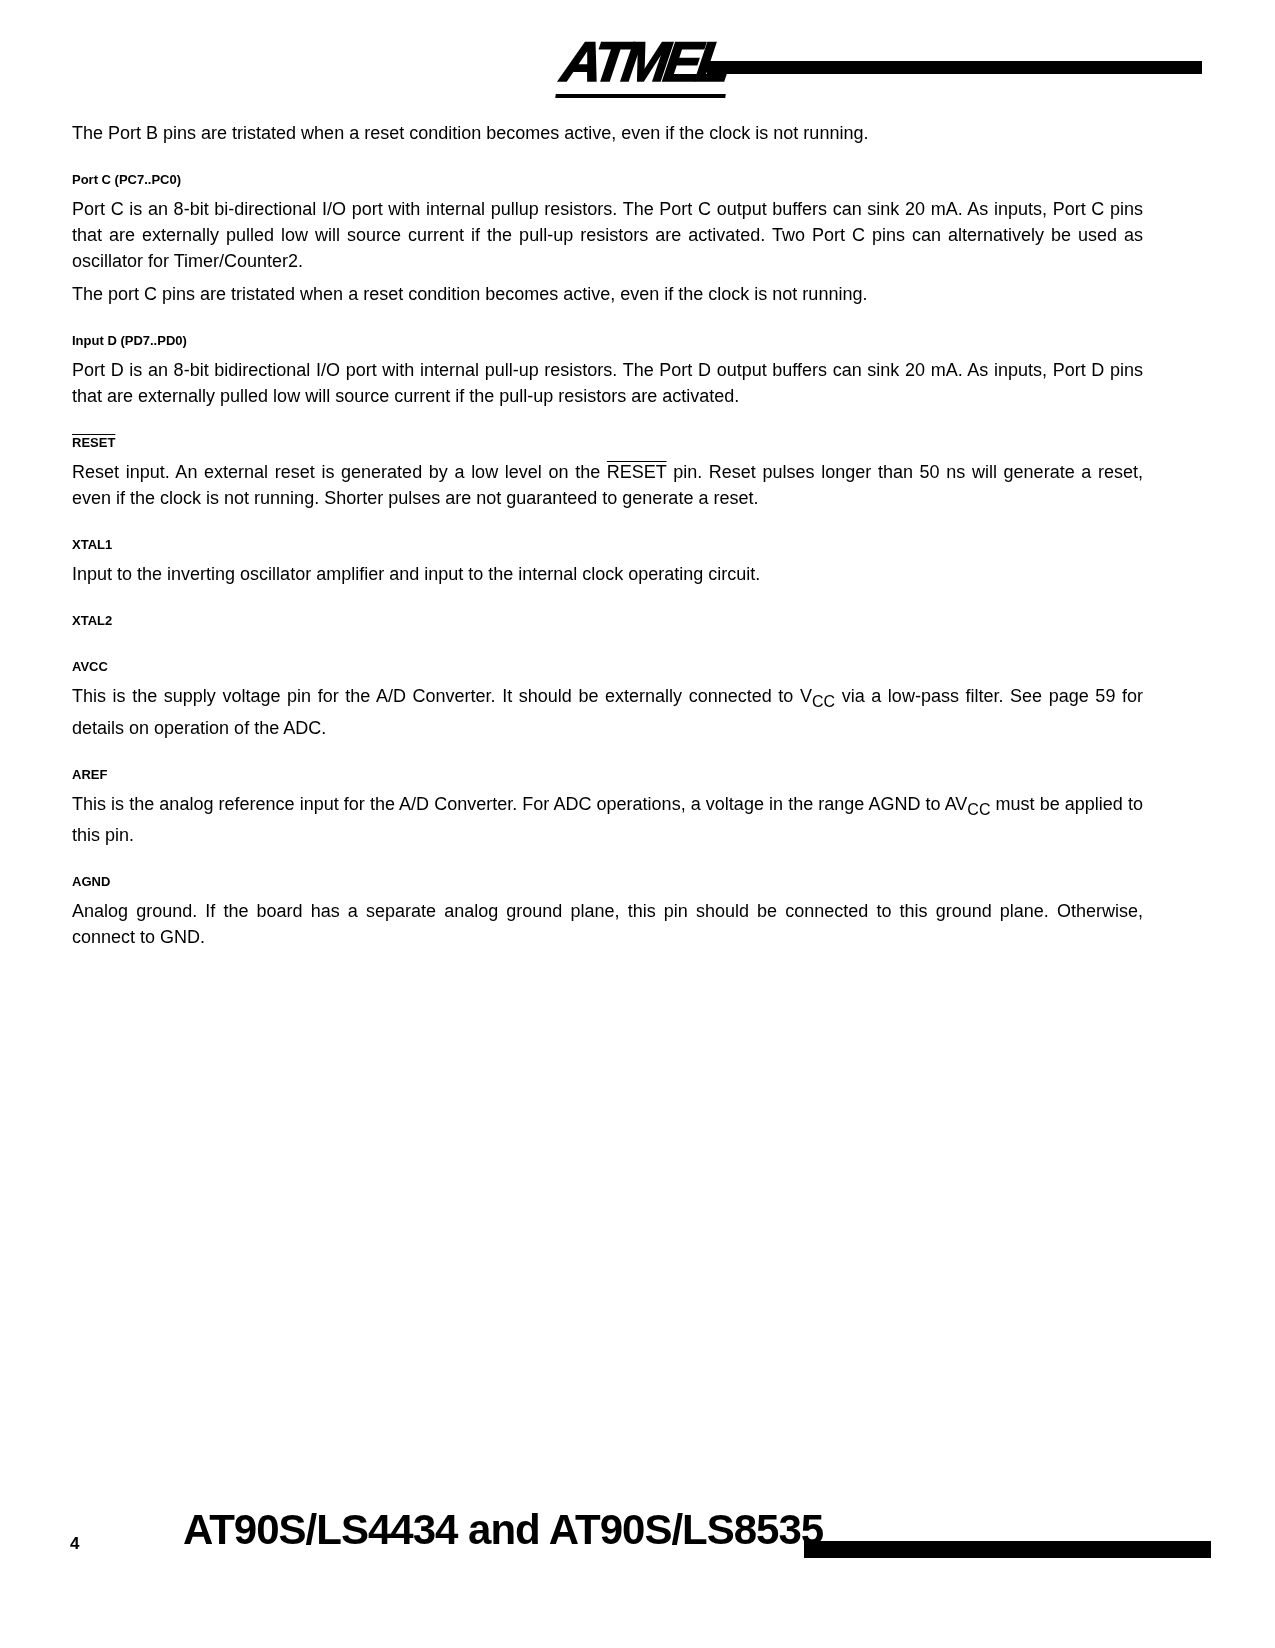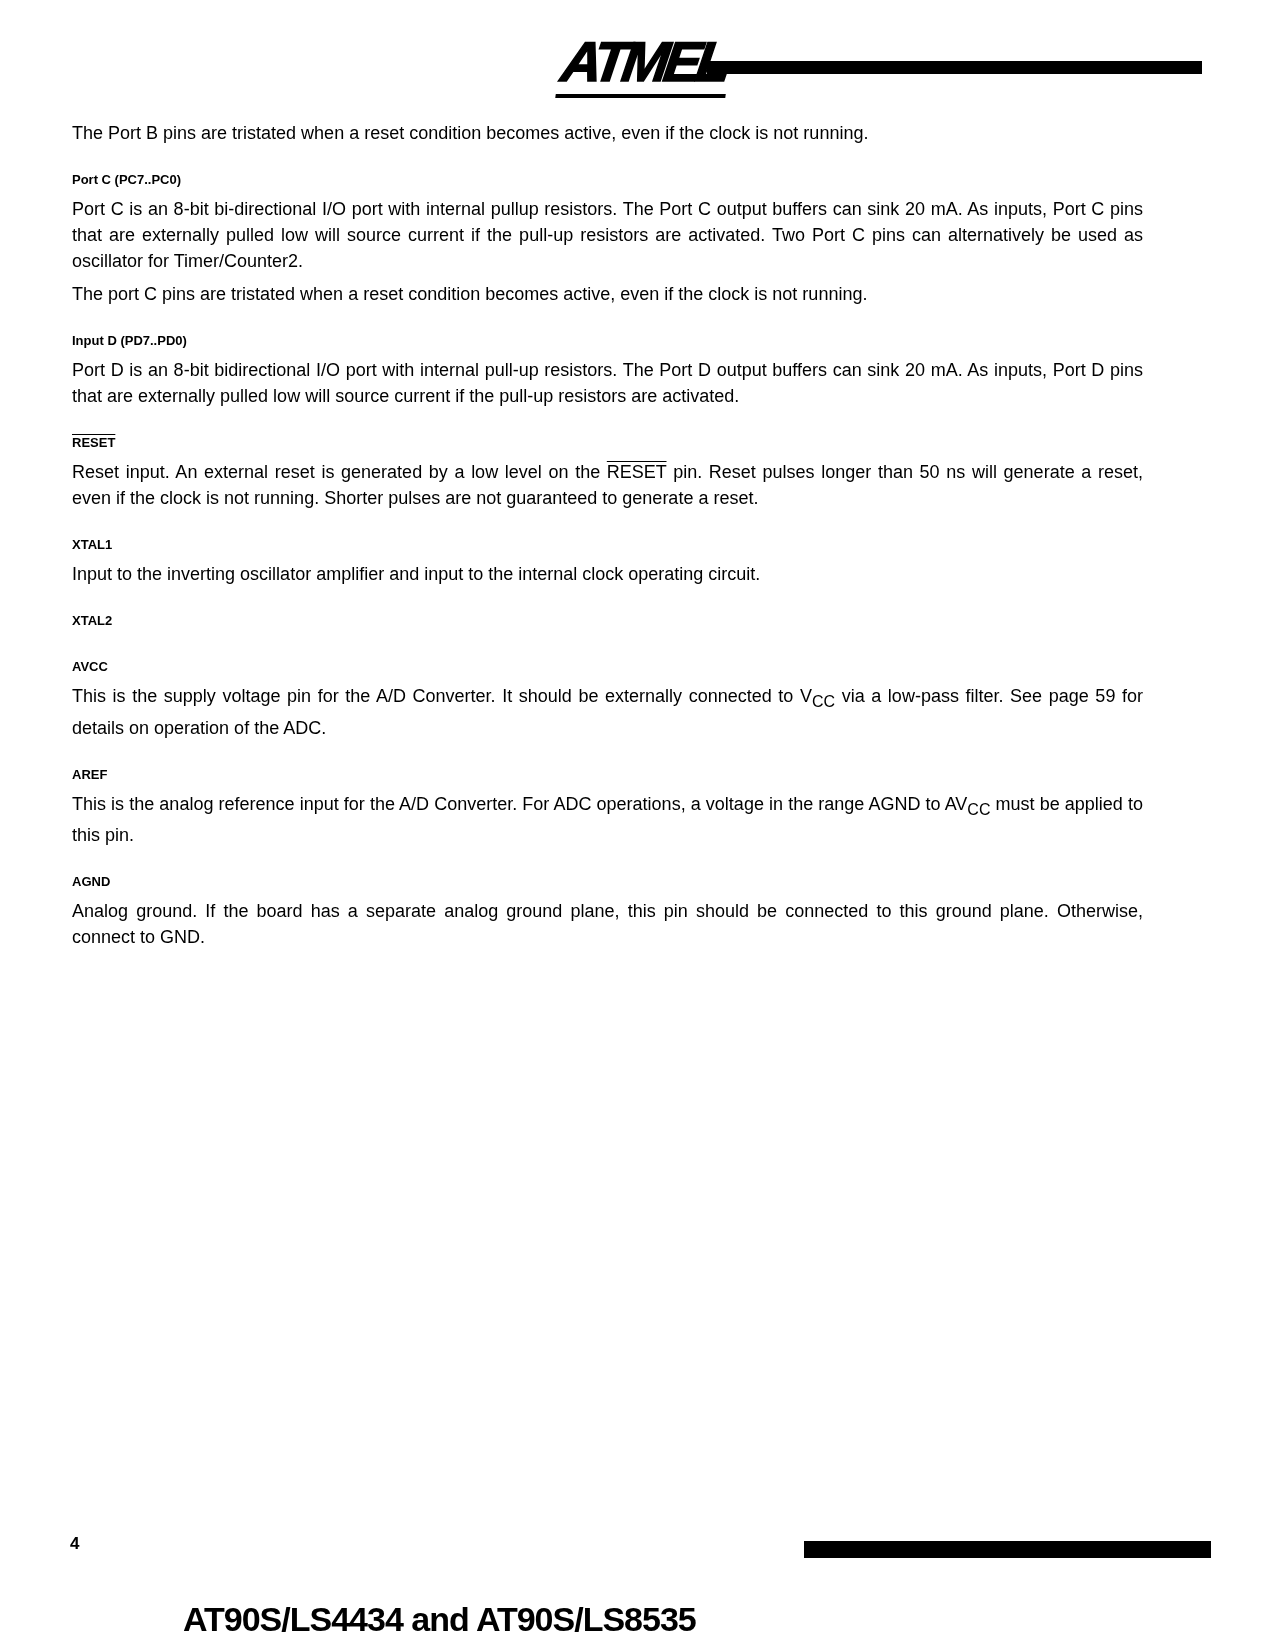--- a/index.html
+++ b/index.html
@@ -45,22 +45,22 @@
     font-weight:bold;
   }
   .ov{text-decoration:overline;margin-top:25px;}
   .sub{font-size:16px;vertical-align:sub;letter-spacing:0;}
   
   .page-num{
     position:absolute;left:70px;top:1534px;
     font-size:17px;font-weight:bold;
   }
   .footer-title{
-    position:absolute;left:183px;top:1600px;
-    font-size:34px;font-weight:bold;letter-spacing:-1px;
+    position:absolute;left:183px;top:1506px;
+    font-size:42px;font-weight:bold;letter-spacing:-1px;
     white-space:nowrap;
   }
   .footer-bar{
     position:absolute;left:804px;top:1541px;width:407px;height:17px;
     background:#000;
   }
 </style>
 </head>
 <body>
 

